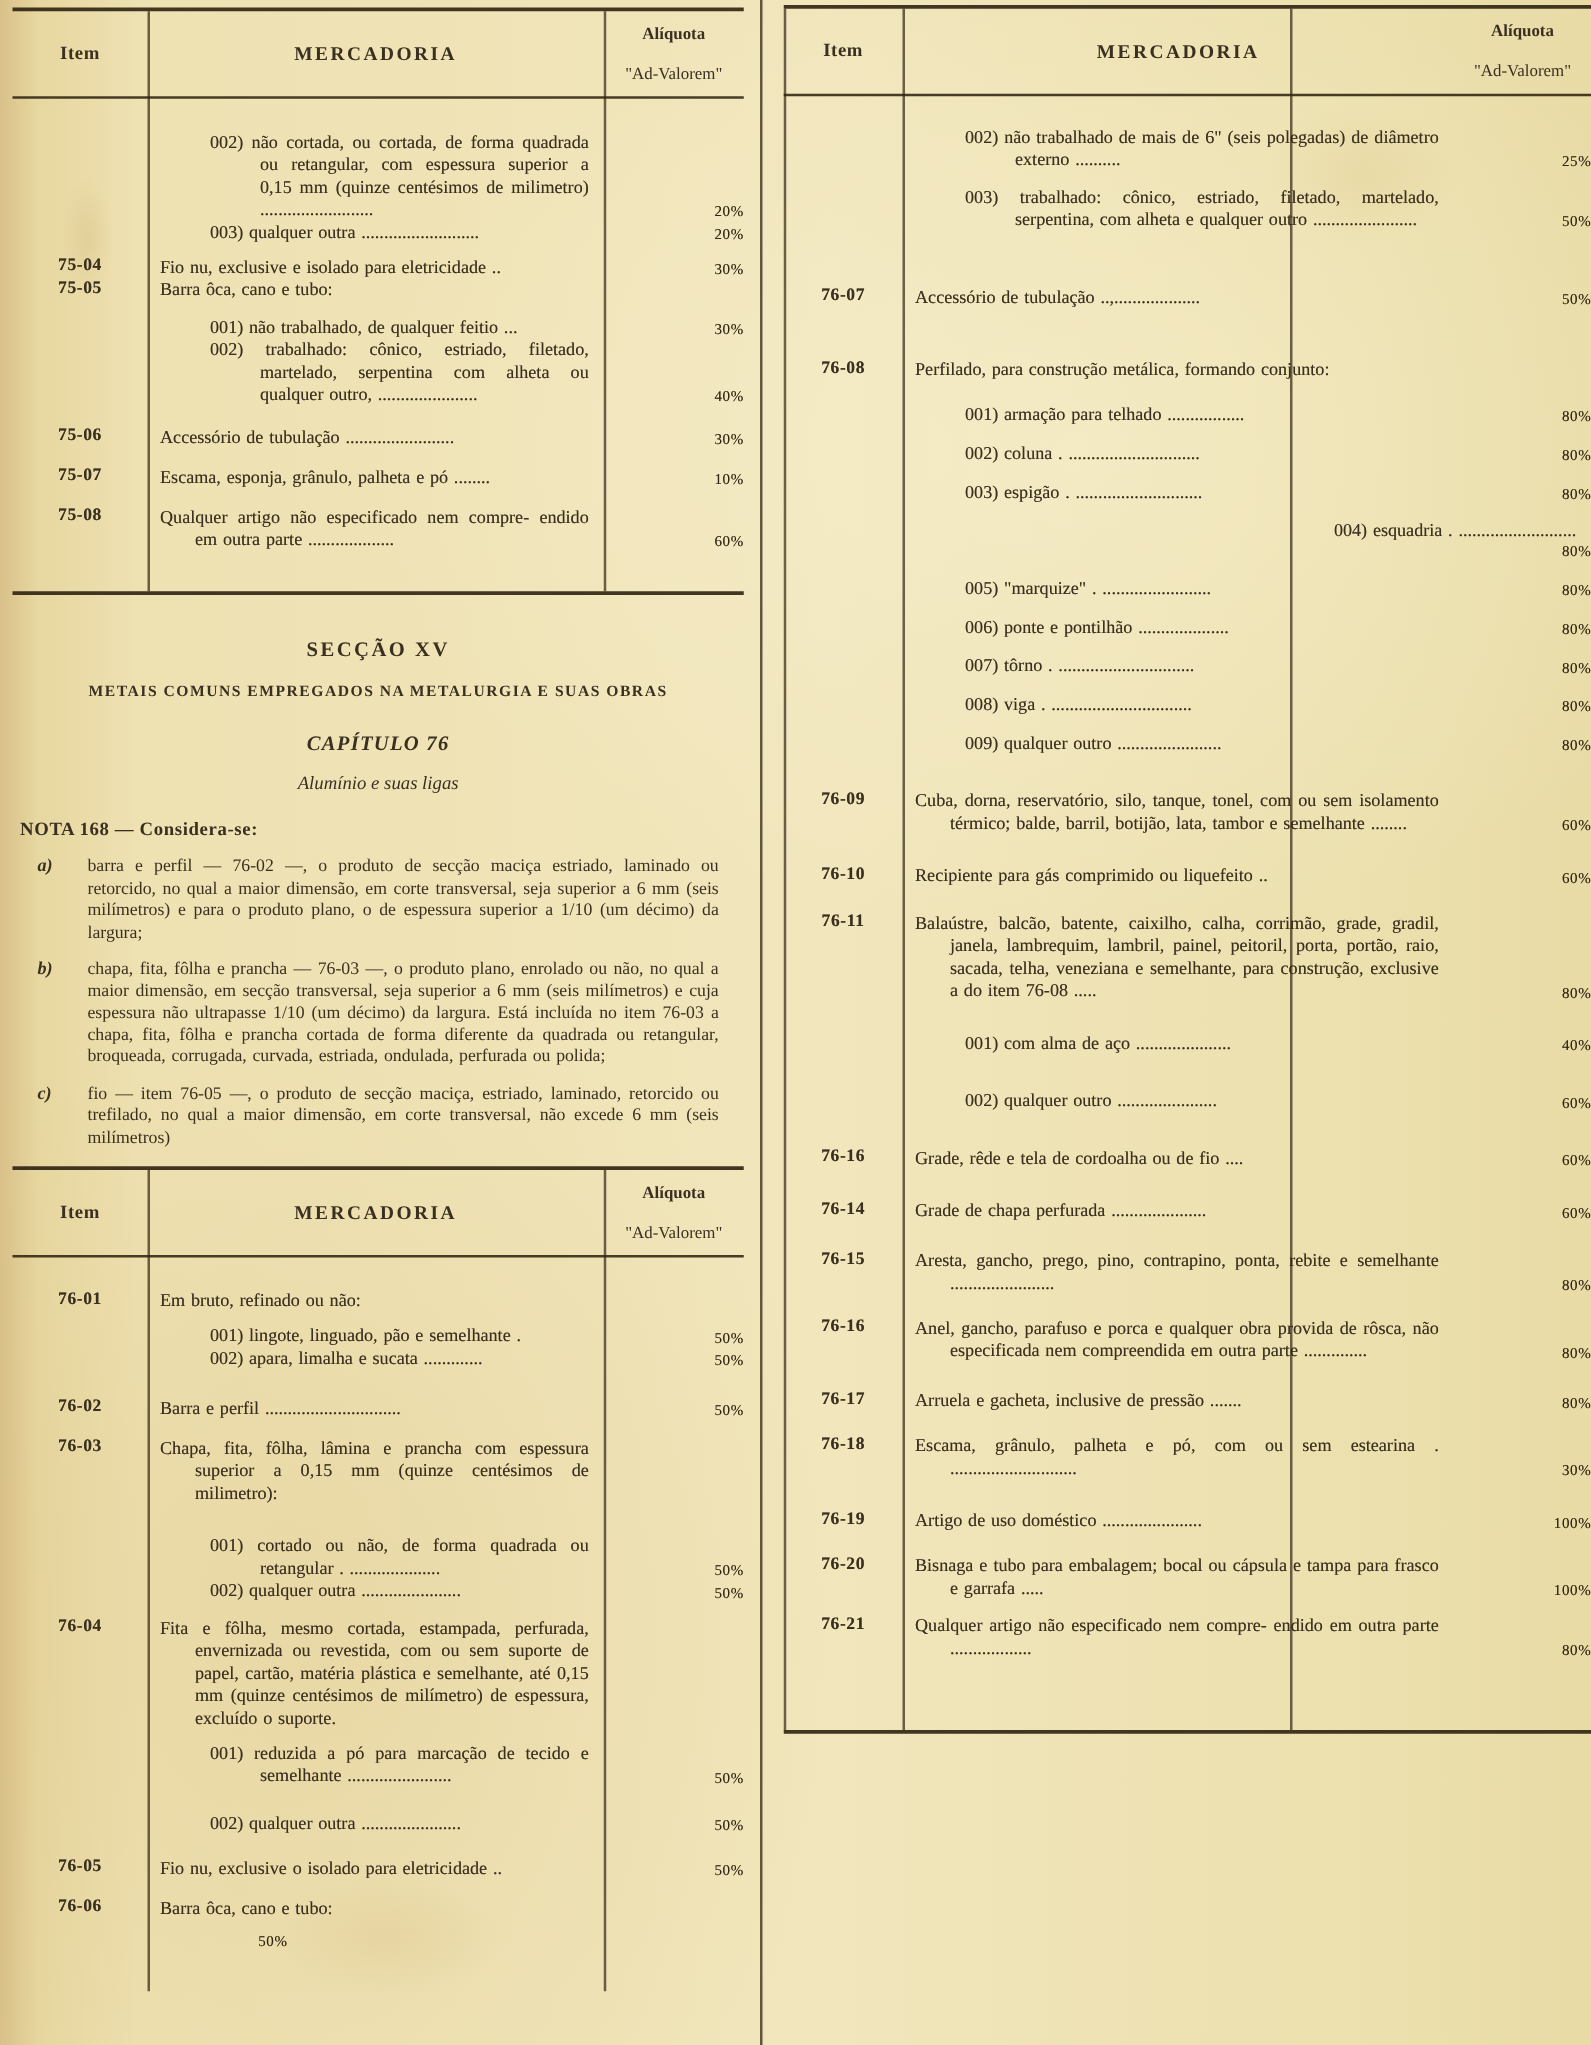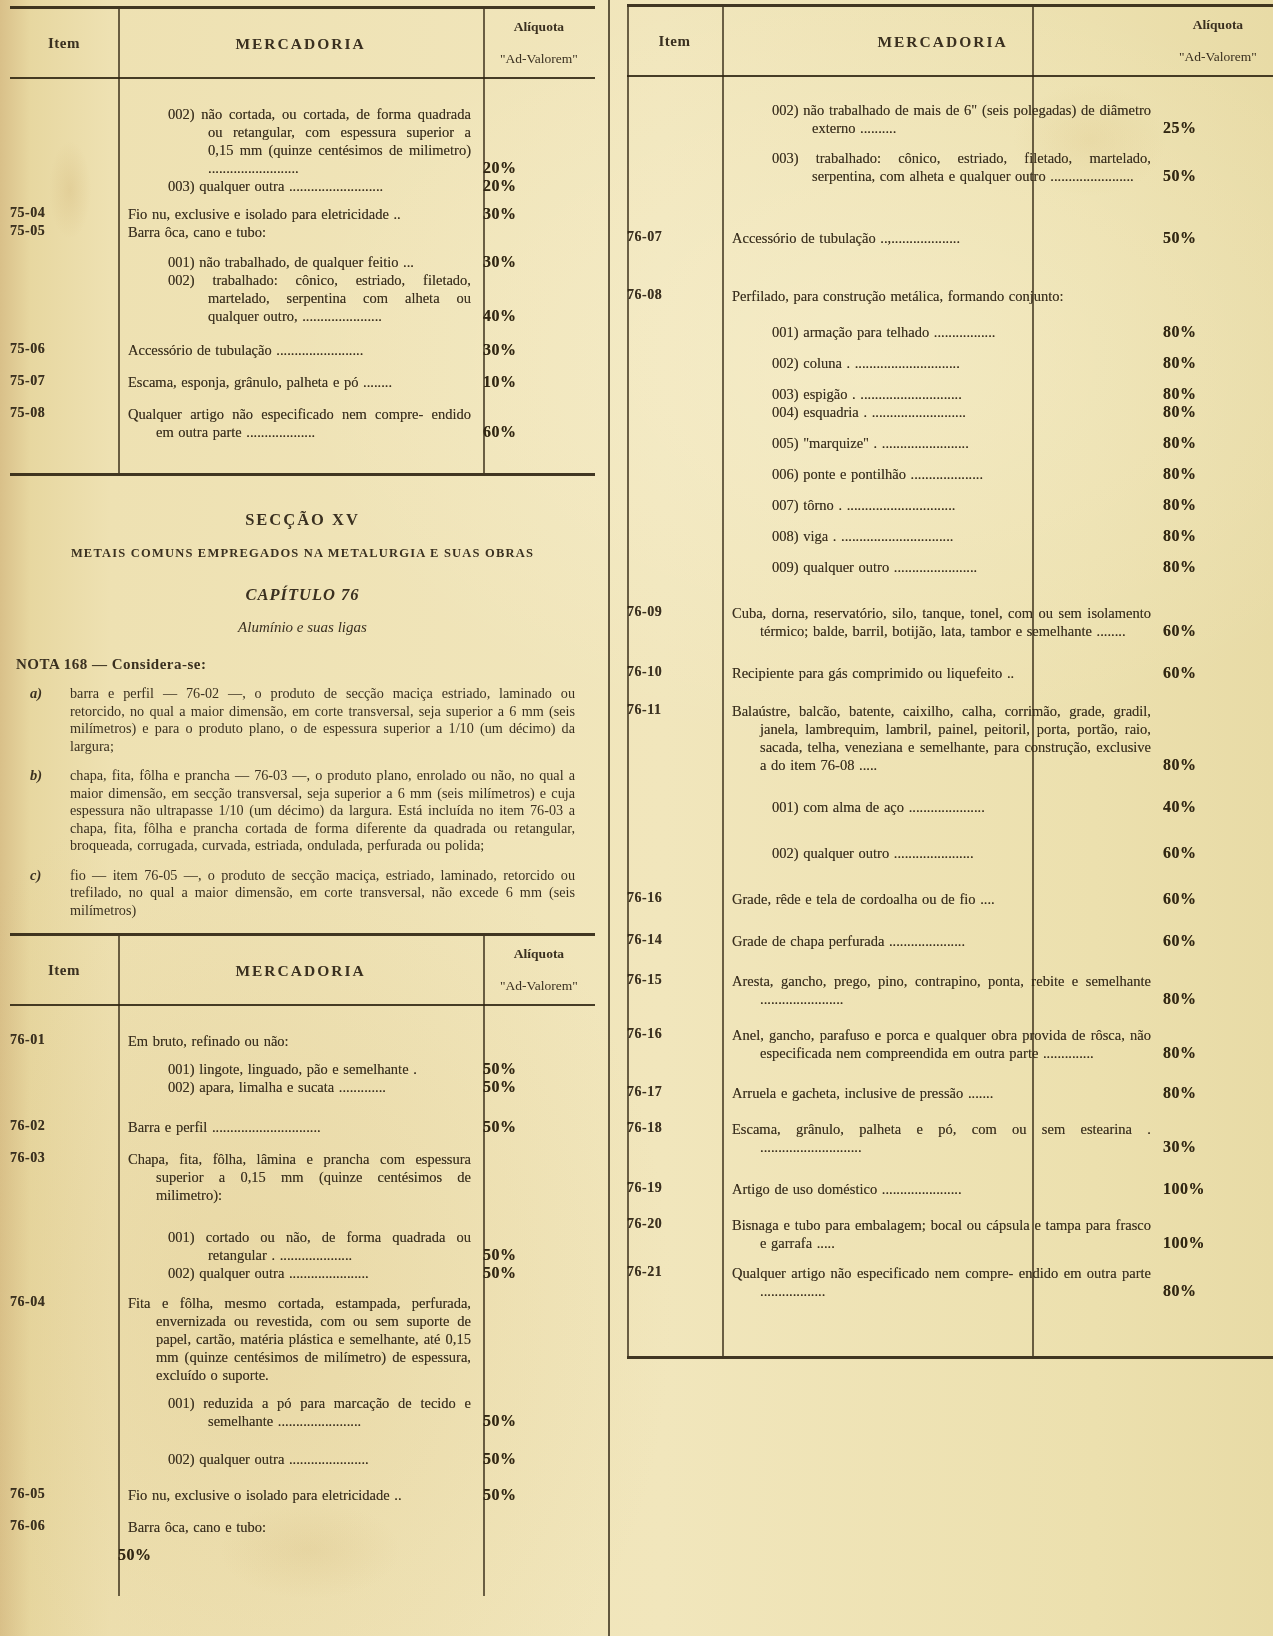--- a/index.html
+++ b/index.html
@@ -33,24 +33,24 @@
   .lt .th-item,.lt .c-item{width:108px;}
   .lt .th-rate,.lt .c-rate{width:112px;}
   .rt .th-item,.rt .c-item{width:95px;}
   .rt .th-rate,.rt .c-rate{width:110px;}
   .lt .vl1{left:108px;}.lt .vl2{left:473px;}
   .rt .vl0{left:0;}.rt .vl1{left:95px;}.rt .vl2{left:405px;}
 
   .tbody{padding-bottom:32px;}
   .rt .tbody{padding-bottom:56px;}
   .trow{display:flex;align-items:flex-end;}
-  .c-item{flex:none;align-self:flex-start;font-weight:bold;font-size:14px;letter-spacing:.5px;}
+  .c-item{flex:none;align-self:flex-start;text-align:center;font-weight:bold;font-size:14px;letter-spacing:.5px;}
   .c-desc{flex:1;font-size:14.5px;line-height:18px;text-align:justify;padding:0 12px 0 38px;text-indent:-28px;word-spacing:1px;}
   .trow.sub .c-desc{padding-left:90px;text-indent:-40px;}
-  .c-rate{flex:none;text-align:left;font-weight:bold;font-size:16px;letter-spacing:.5px;color:#312713;}
+  .c-rate{flex:none;text-align:right;font-weight:normal;font-size:12px;letter-spacing:.5px;color:#312713;}
   .trow,.c-desc,.c-rate{text-shadow:0 0 .5px rgba(62,47,22,.55);}
 
   .section-block{padding:34px 6px 14px;}
   .h-secao{text-align:center;font-weight:bold;font-size:16.5px;letter-spacing:2px;}
   .h-metais{text-align:center;font-weight:bold;font-size:12.5px;letter-spacing:1.2px;margin-top:16px;}
   .h-capitulo{text-align:center;font-weight:bold;font-style:italic;font-size:16.5px;letter-spacing:1px;margin-top:24px;}
   .h-liga{text-align:center;font-style:italic;font-size:15px;margin-top:14px;}
   .h-nota{font-size:15px;font-weight:bold;letter-spacing:.5px;margin-top:20px;}
   .note{display:flex;margin-top:12px;}
   .note-label{flex:none;width:40px;padding-left:14px;font-weight:bold;font-style:italic;font-size:14.5px;}
@@ -270,21 +270,21 @@
           <div class="trow sub" style="margin-top: 13px;">
             <div class="c-item"></div>
             <div class="c-desc">002) coluna . .............................</div>
             <div class="c-rate">80%</div>
           </div>
           <div class="trow sub" style="margin-top: 13px;">
             <div class="c-item"></div>
             <div class="c-desc">003) espigão . ............................</div>
             <div class="c-rate">80%</div>
           </div>
-          <div class="trow sub" style="margin-top: 0;">
+          <div class="trow sub" style="margin-top: 13px; flex-direction: column;">
             <div class="c-item"></div>
             <div class="c-desc">004) esquadria . ..........................</div>
             <div class="c-rate">80%</div>
           </div>
           <div class="trow sub" style="margin-top: 13px;">
             <div class="c-item"></div>
             <div class="c-desc">005) "marquize" . ........................</div>
             <div class="c-rate">80%</div>
           </div>
           <div class="trow sub" style="margin-top: 13px;">

